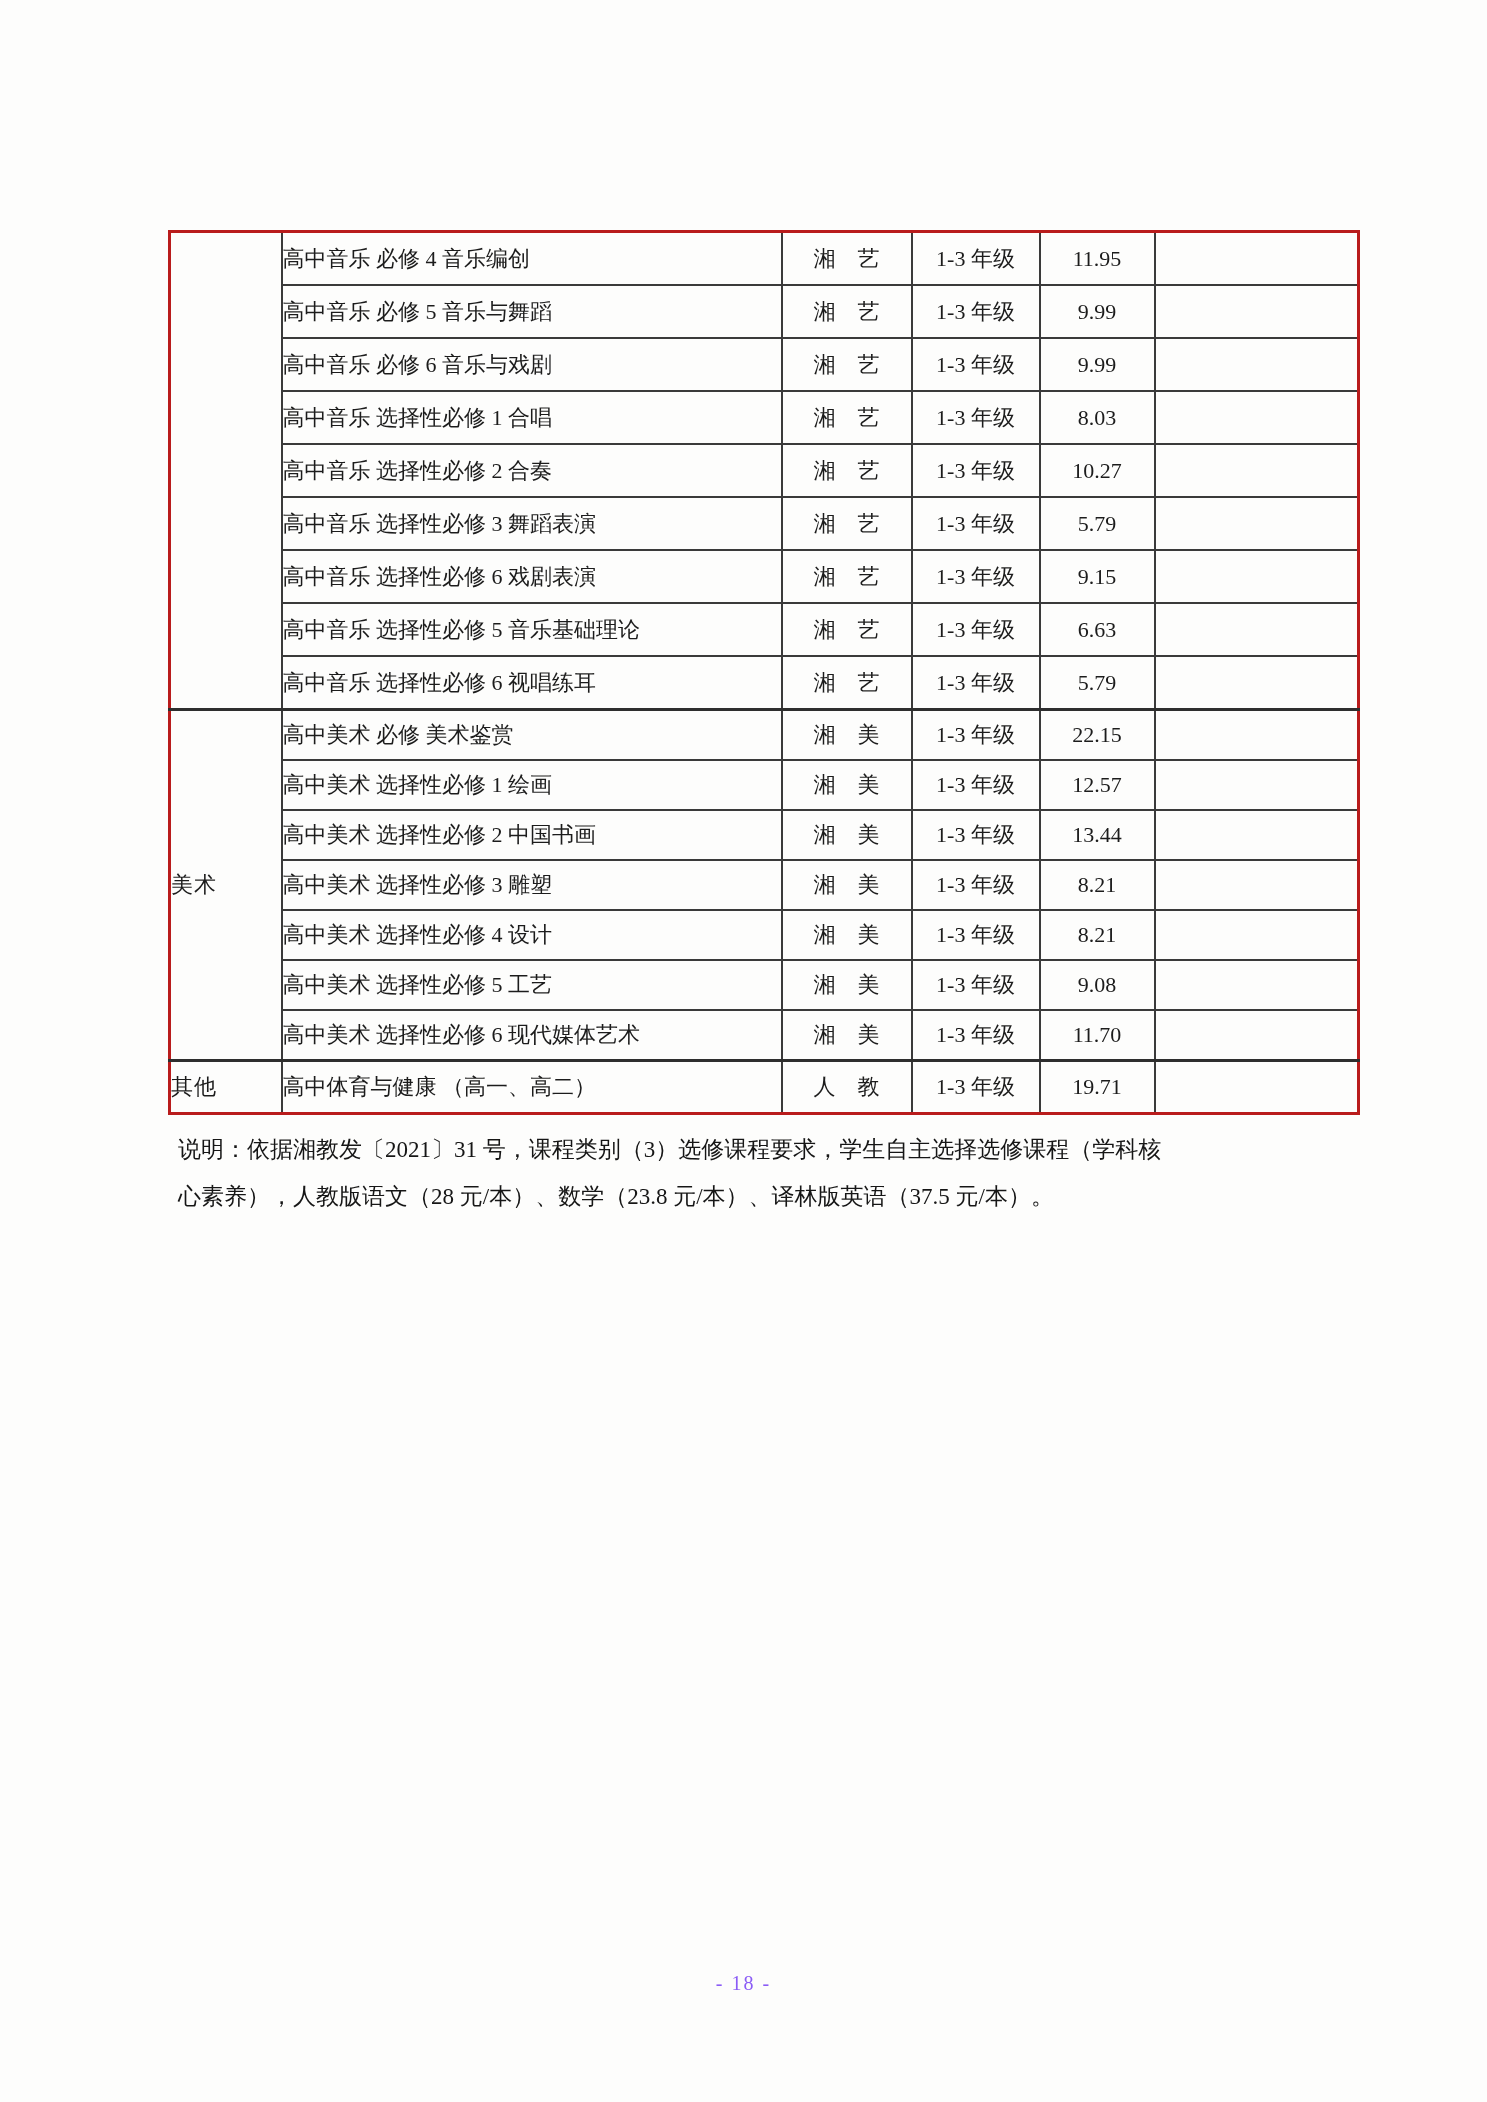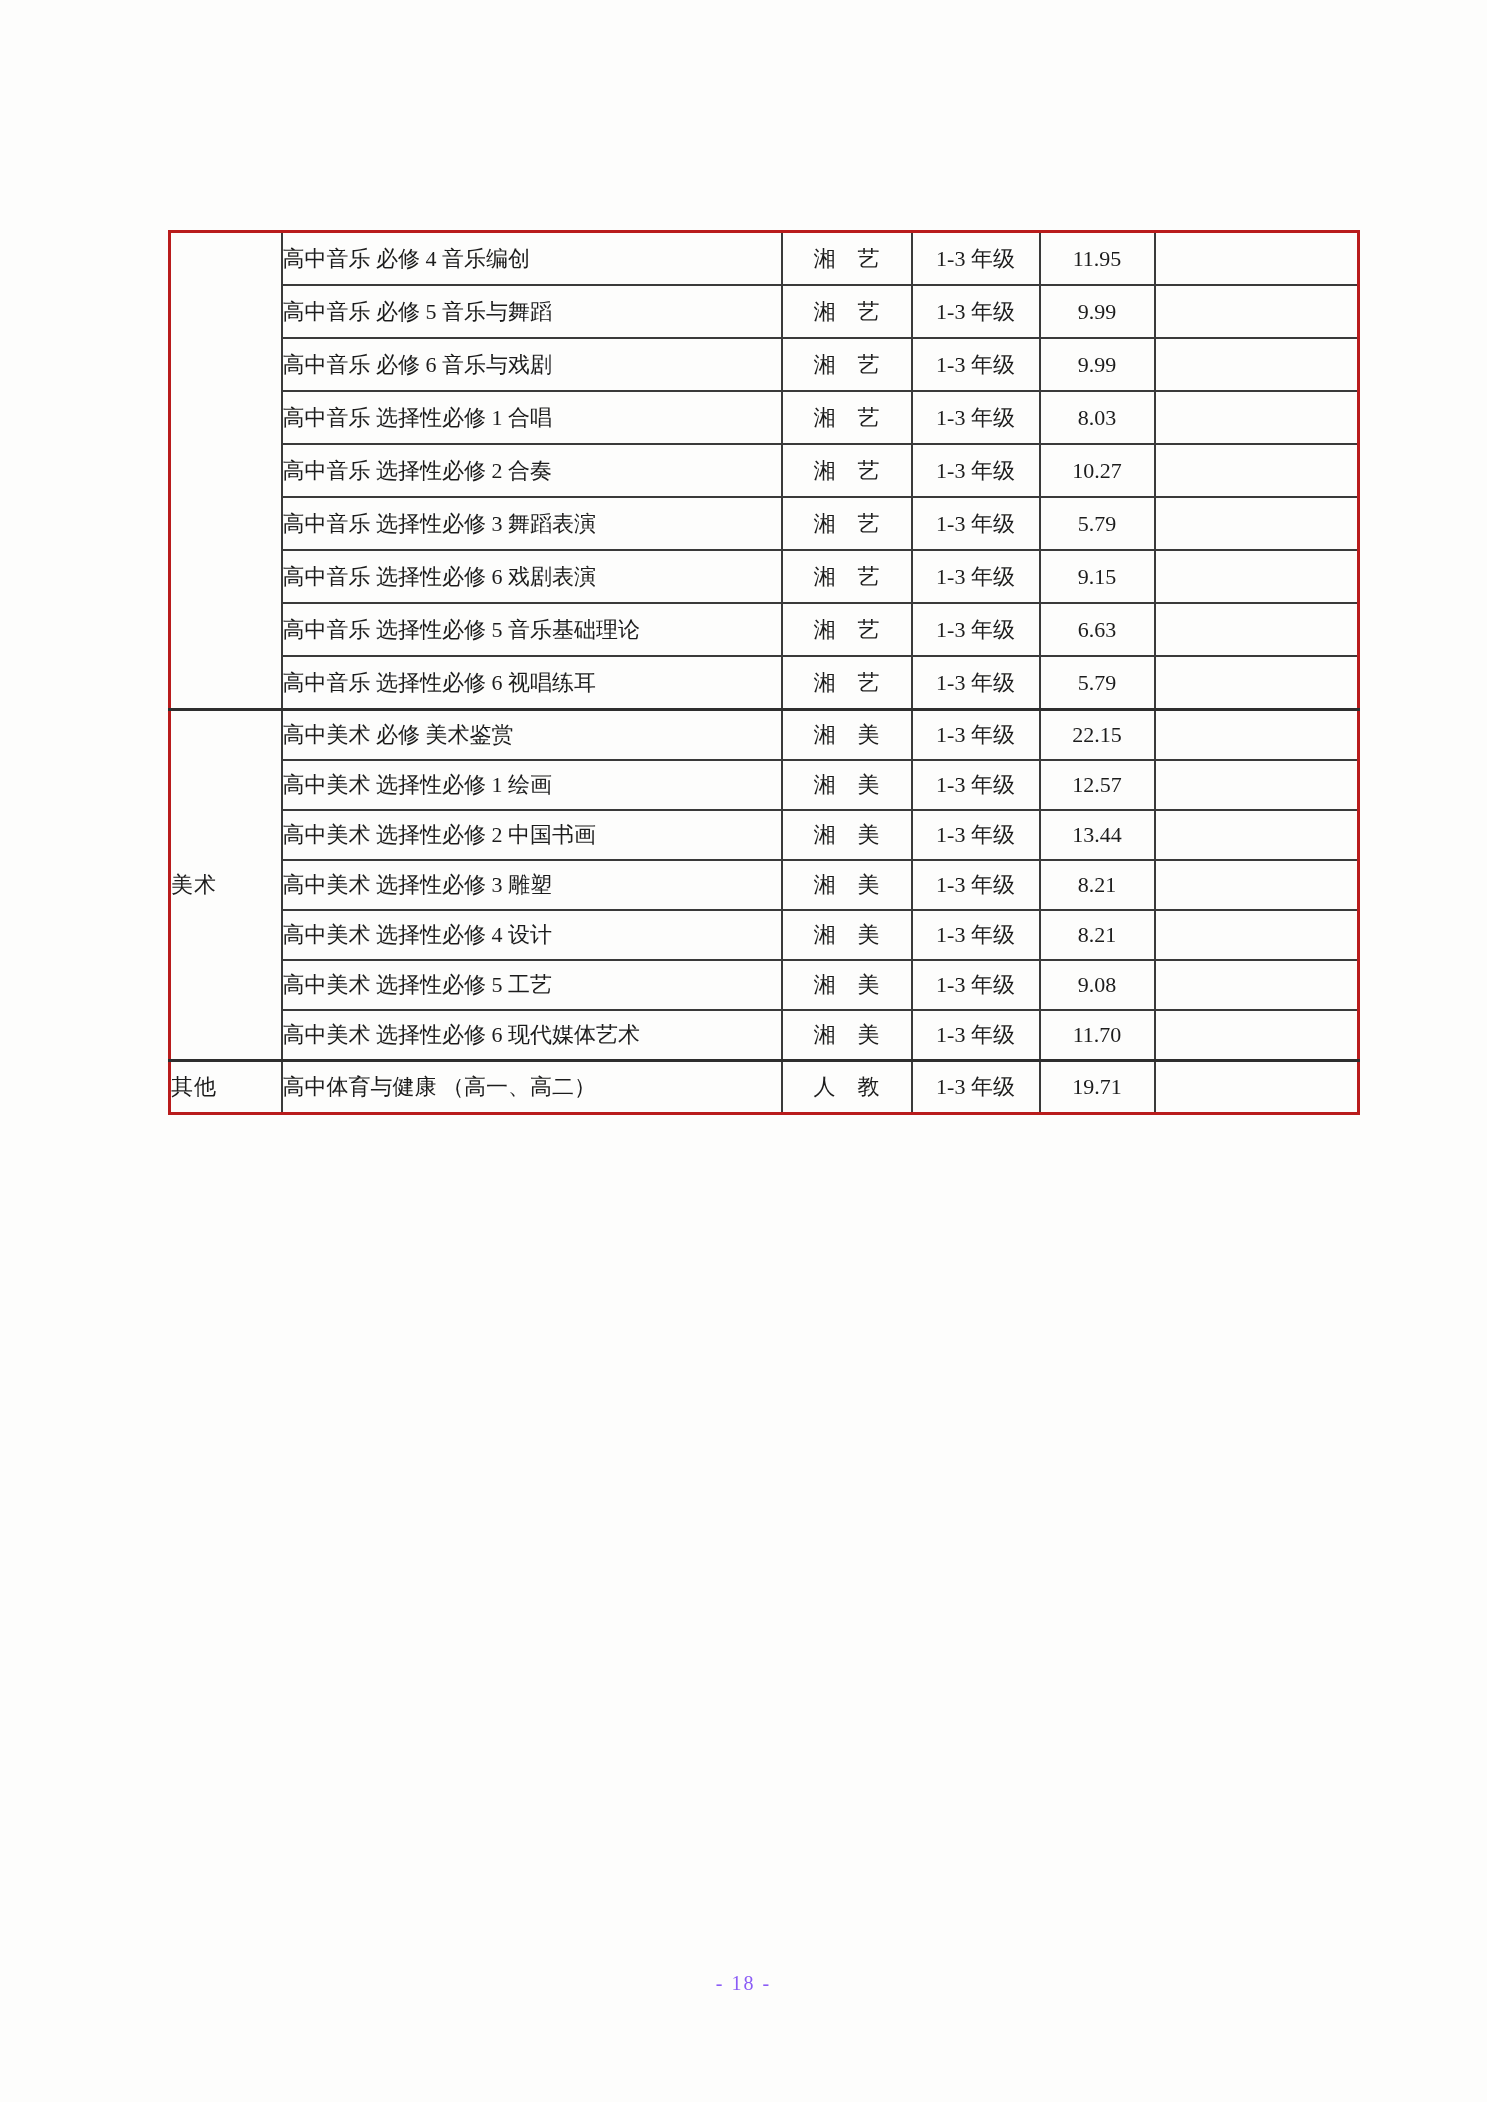--- a/index.html
+++ b/index.html
@@ -215,16 +215,20 @@
         <td class="cat">其他</td>
         <td class="course">高中体育与健康 （高一、高二）</td>
         <td class="pub">人　教</td>
         <td class="grade">1-3 年级</td>
         <td class="price">19.71</td>
         <td class="remark"></td>
       </tr>
     </tbody>
   </table>
 
+  <div class="note">
+    <div>说明：依据湘教发〔2021〕31 号，课程类别（3）选修课程要求，学生自主选择选修课程（学科核</div>
+    <div>心素养），人教版语文（28 元/本）、数学（23.8 元/本）、译林版英语（37.5 元/本）。</div>
+  </div>
 
   <div class="page-number">- 18 -</div>
 
 </div>
 
 </body></html>

